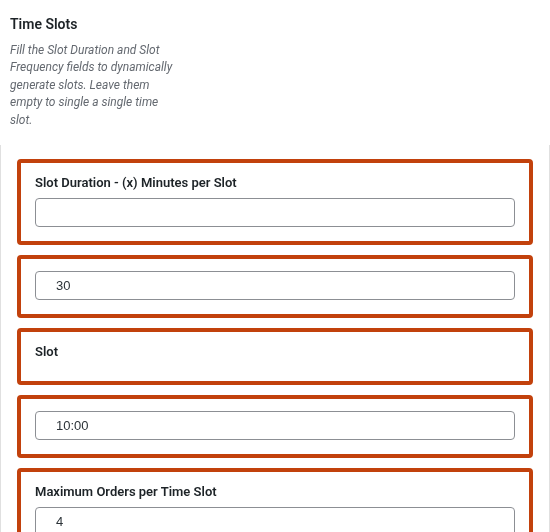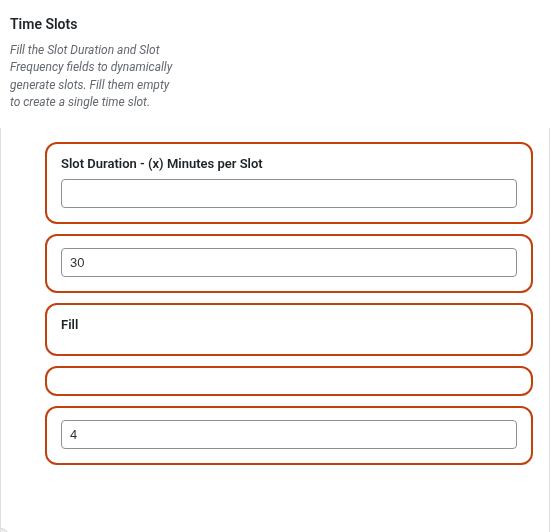--- a/index.html
+++ b/index.html
@@ -52,37 +52,36 @@
       position: relative;
     }
     .trash-btn {
       position: absolute;
       top: 400px;
       left: 4px;
       cursor: pointer;
       color: #2271b1;
     }
     .field-group {
-      border: 2px solid #c2410c;
-      border-radius: 12px;
+      border: 4px solid #c2410c;
+      border-radius: 4px;
       padding: 12px 14px 14px 14px;
       margin-bottom: 10px;
-      margin-left: 28px;
     }
     .field-label {
       font-weight: 600;
       font-size: 13px;
       margin-bottom: 8px;
       color: #1d2327;
     }
     .field-input {
       width: 100%;
       border: 1px solid #8c8f94;
       border-radius: 4px;
-      padding: 6px 8px;
+      padding: 6px 20px;
       font-size: 13px;
       color: #2c3338;
       background: #fff;
     }
     .index-badge {
       position: absolute;
       left: -11px;
       top: 400px;
       width: 20px;
       height: 20px;
@@ -95,44 +94,46 @@
       font-size: 11px;
       color: #646970;
     }
   </style>
 </head>
 <body>
 
 <div class="container">
   <aside class="sidebar">
     <h3 class="sidebar-title">Time Slots</h3>
-    <p class="sidebar-desc">Fill the Slot Duration and Slot Frequency fields to dynamically generate slots. Fill them empty to create a single time slot.</p>
+    <p class="sidebar-desc">Fill the Slot Duration and Slot Frequency fields to dynamically generate slots. Leave them empty to single a single time slot.</p>
   </aside>
 
   <main class="main">
     <div class="index-badge">0</div>
 
     <div class="field-group">
       <div class="field-label">Slot Duration - (x) Minutes per Slot</div>
       <input type="text" class="field-input" value="" style="">
     </div>
 
     <div class="field-group">
       <input type="text" class="field-input" value="30" style="">
     </div>
 
     <div class="field-group">
-      <div class="field-label">Fill</div>
+      <div class="field-label">Slot</div>
     </div>
 
     <div class="field-group">
+      <input type="text" class="field-input" value="10:00" style="">
     </div>
 
 
     <div class="field-group">
+      <div class="field-label">Maximum Orders per Time Slot</div>
       <input type="text" class="field-input" value="4" style="">
     </div>
 
   </main>
 
   <div class="right-rail">
     <div class="trash-btn">
       <svg width="16" height="18" viewBox="0 0 16 18">
         <path d="M2 4 h12 M5 4 V2.5 A1 1 0 0 1 6 1.5 h4 A1 1 0 0 1 11 2.5 V4 M3 4 l1 12 A1 1 0 0 0 5 17 h6 A1 1 0 0 0 12 16 L13 4" stroke="#2271b1" stroke-width="1.3" fill="none" stroke-linecap="round"></path>
         <path d="M6.5 7 v7 M9.5 7 v7" stroke="#2271b1" stroke-width="1.3" stroke-linecap="round"></path>

